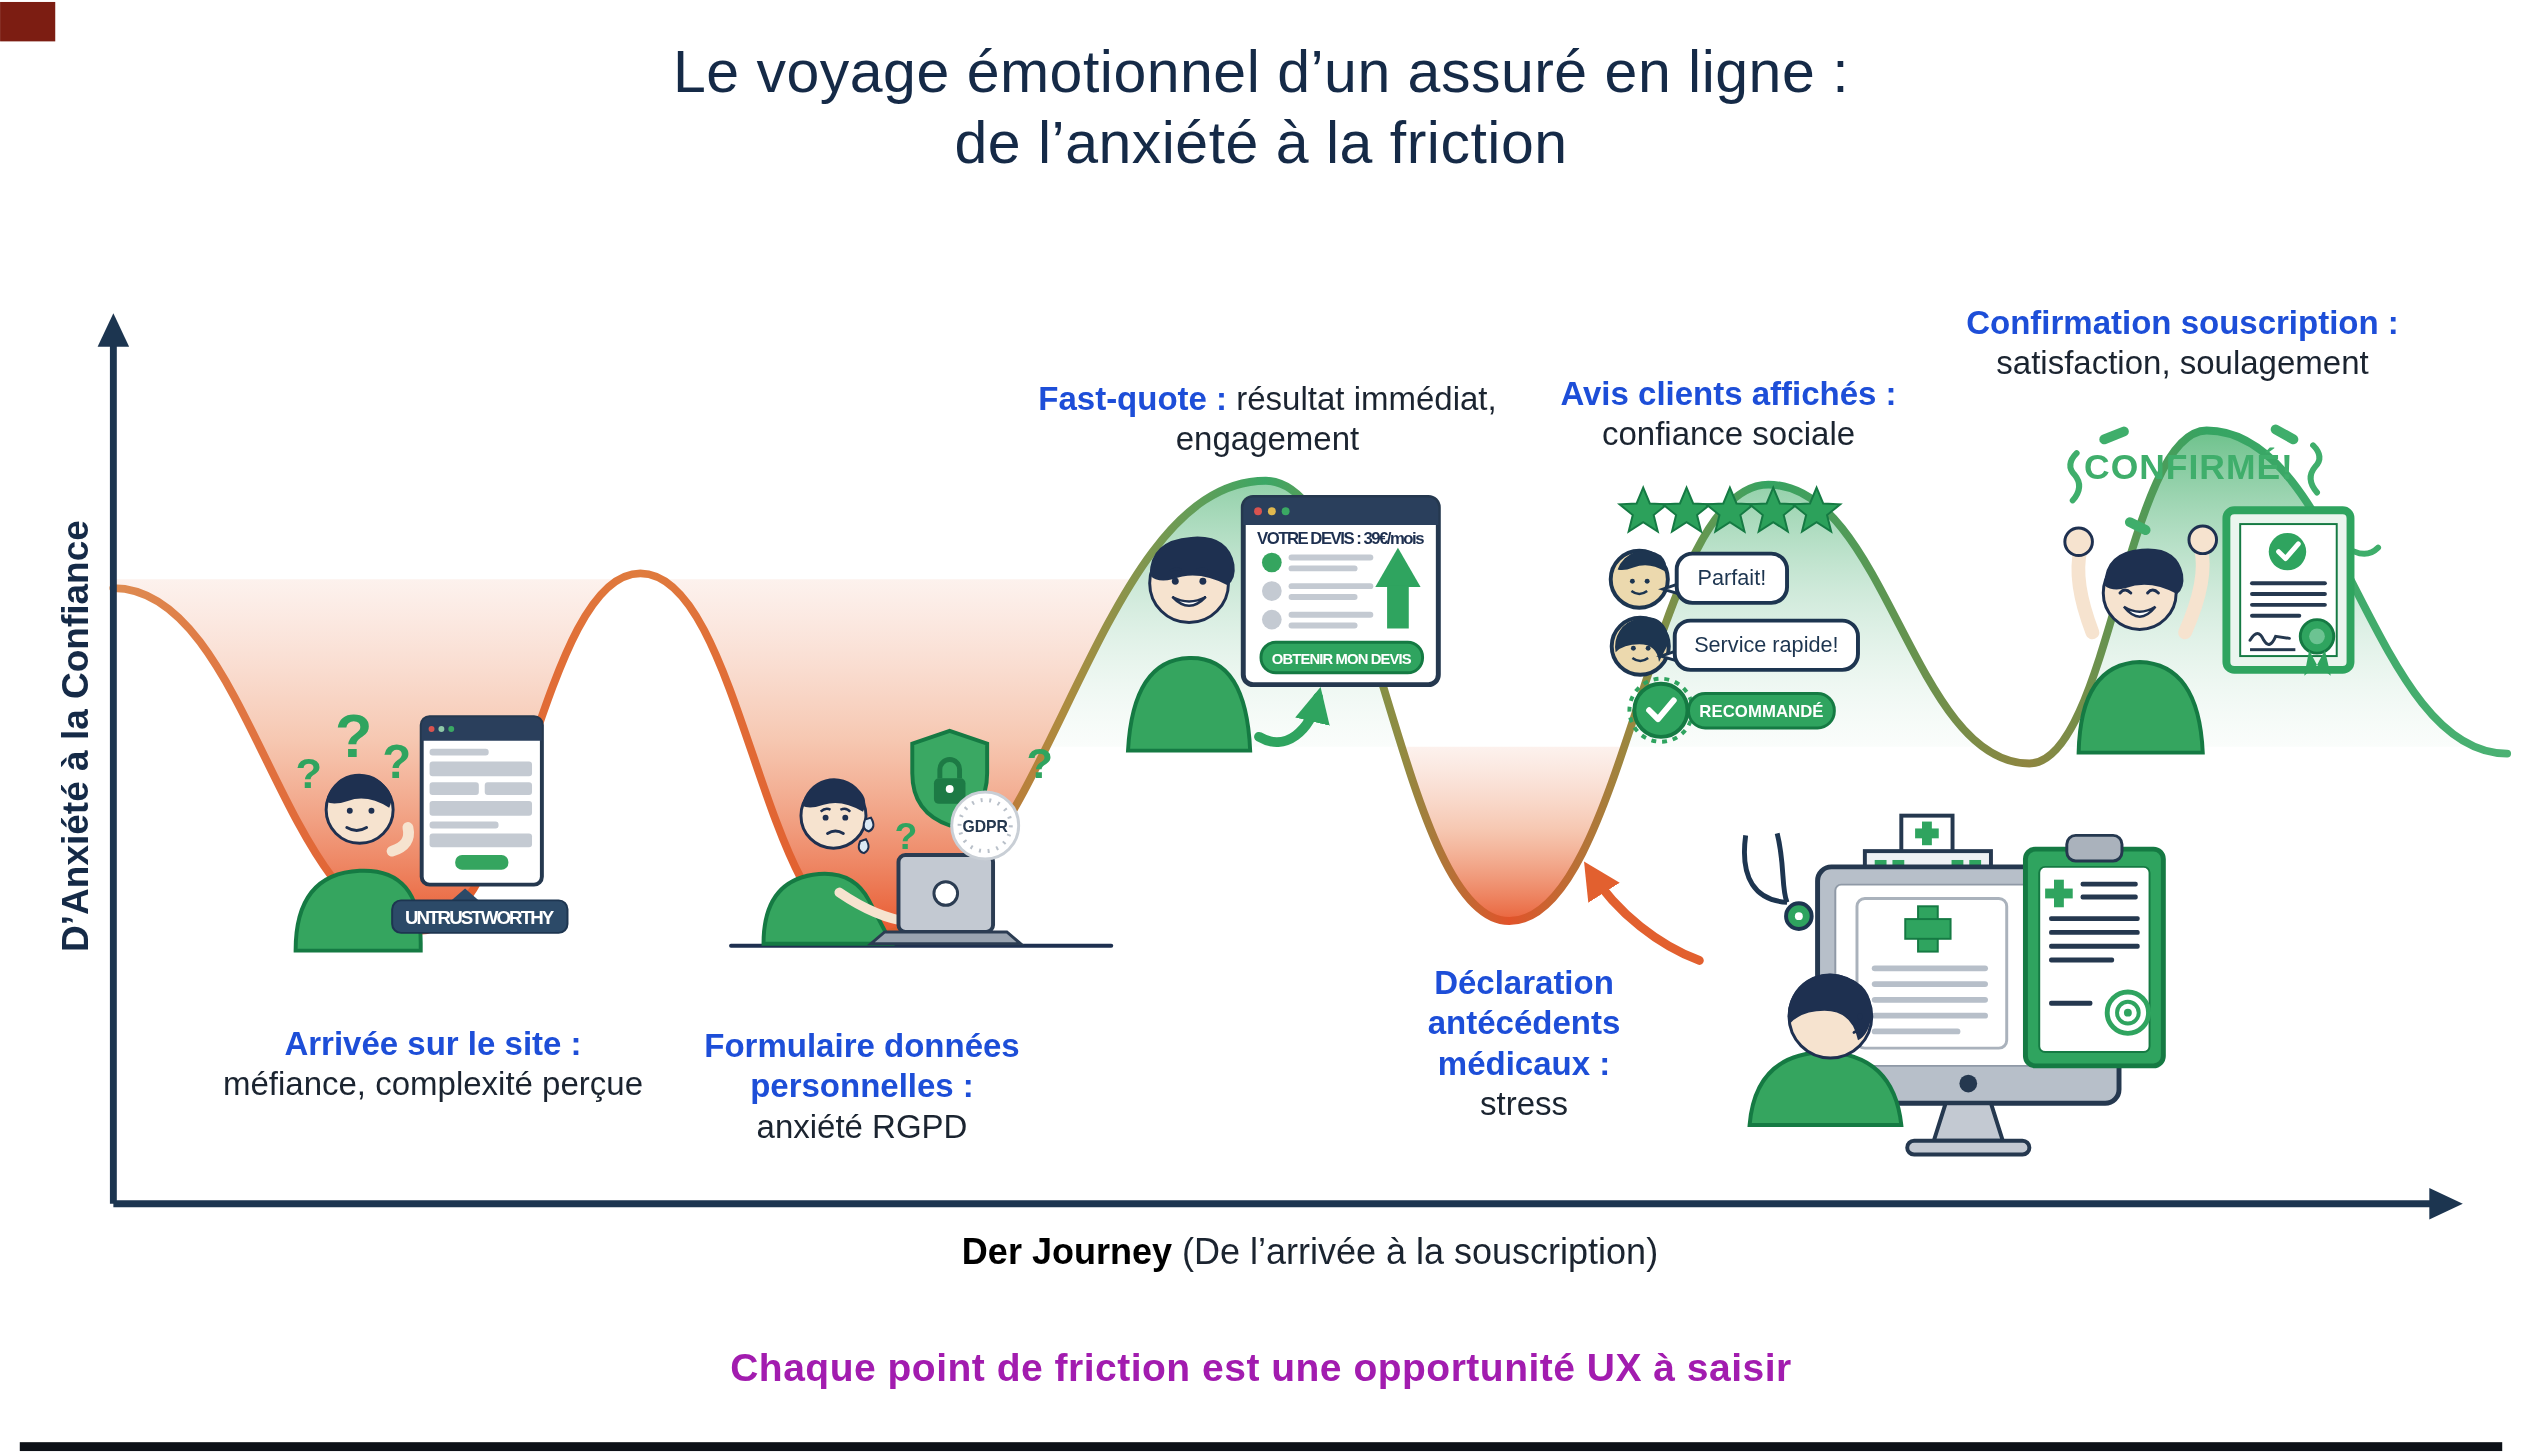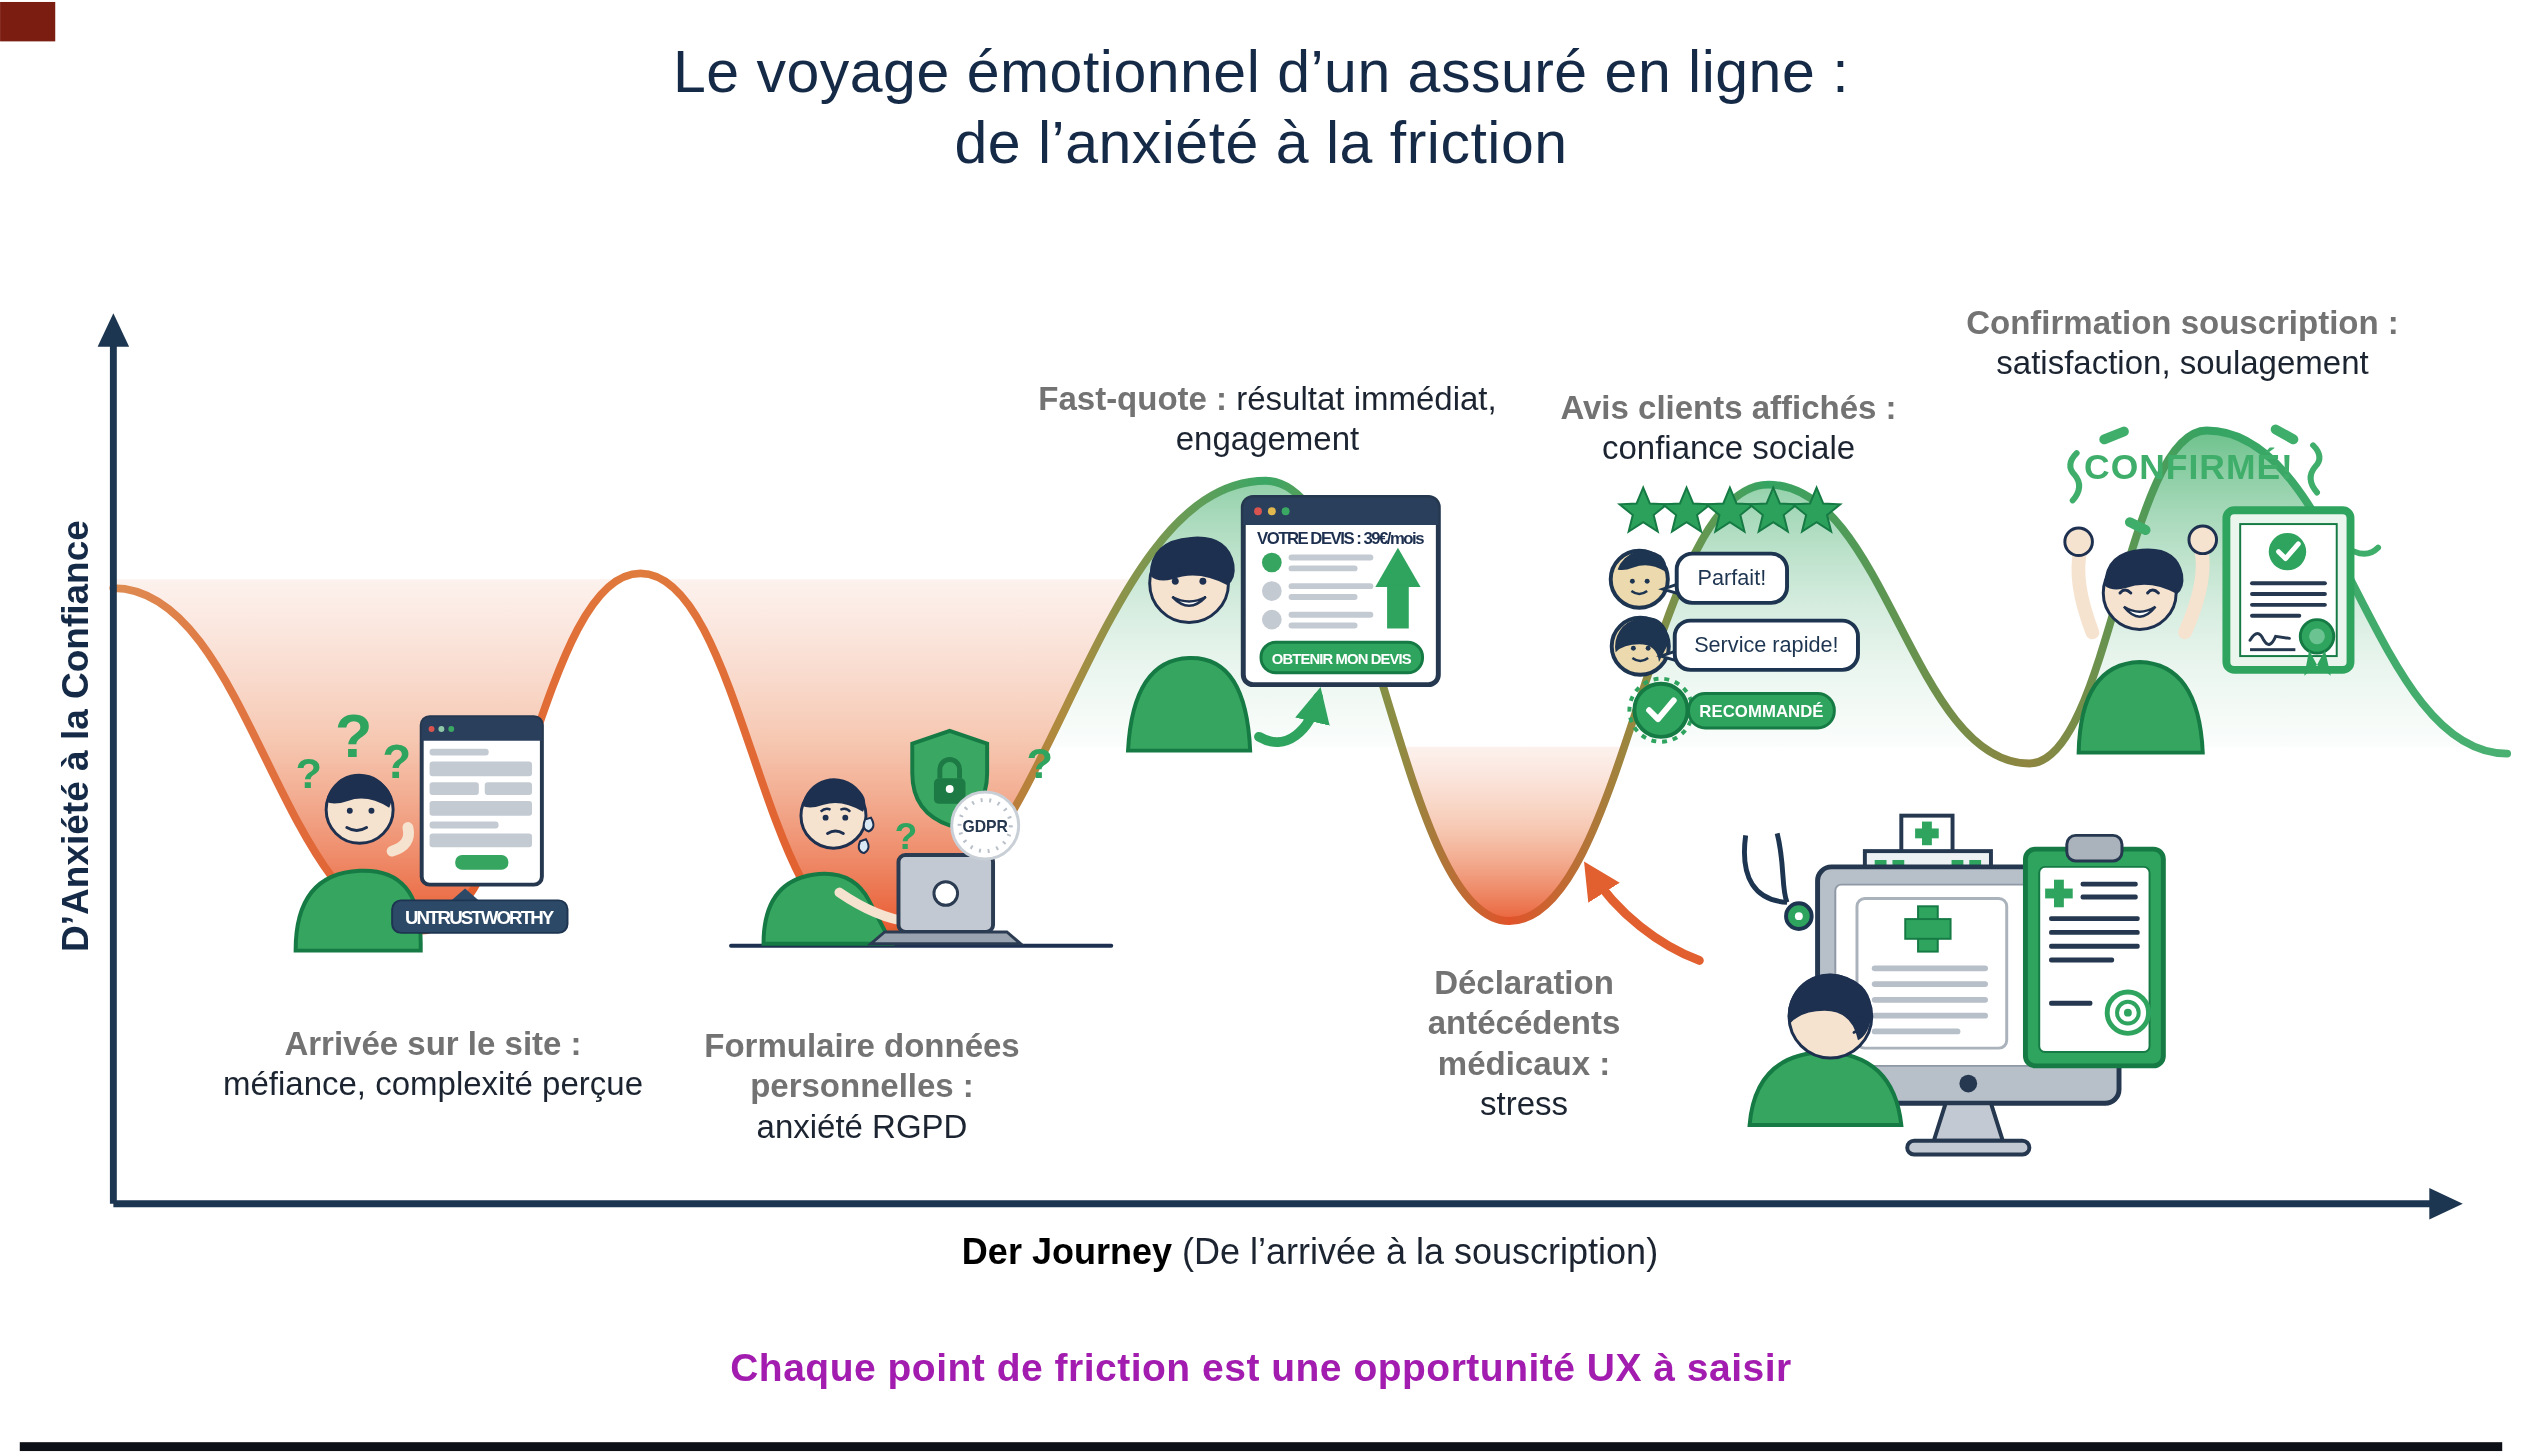--- a/index.html
+++ b/index.html
@@ -4,27 +4,27 @@
 <style>
   html,body{margin:0;padding:0;background:#ffffff;}
   #page{position:relative;width:2522px;height:1454px;background:#ffffff;overflow:hidden;
         font-family:"Liberation Sans",sans-serif;color:#1b2430;}
   svg{position:absolute;left:0;top:0;}
   svg text{font-family:"Liberation Sans",sans-serif;}
   .overlay{position:absolute;}
   #title{left:0;top:37px;width:2522px;text-align:center;font-weight:400;
          font-size:59px;line-height:1.2;color:#152a47;letter-spacing:0.5px;}
   .caption{position:absolute;text-align:center;font-size:33px;line-height:1.22;color:#1b2430;}
-  .caption .cb{font-weight:700;color:#737373;}
+  .caption .cb{font-weight:700;color:#1d4ed8;}
   .caption .rest-block{display:block;}
   #cap-arrivee{left:177px;top:1024px;width:512px;}
   #cap-formulaire{left:606px;top:1026px;width:512px;}
   #cap-fastquote{left:1021px;top:379px;width:493px;}
   #cap-declaration{left:1376px;top:963px;width:296px;}
-  #cap-avis{left:1507px;top:388px;width:443px;}
+  #cap-avis{left:1507px;top:374px;width:443px;}
   #cap-confirmation{left:1929px;top:303px;width:507px;}
   #y-label{left:-244px;top:715px;width:640px;text-align:center;transform:rotate(-90deg);
            font-weight:700;font-size:37px;color:#152a47;}
   #x-label{left:768px;top:1231px;width:1084px;text-align:center;font-size:36px;color:#1b2430;}
   #x-label .cb{font-weight:700;color:#000000;}
   #footer{left:0;top:1346px;width:2522px;text-align:center;font-weight:700;
           font-size:39px;color:#a21caf;letter-spacing:0.5px;}
 </style>
 </head>
 <body>

